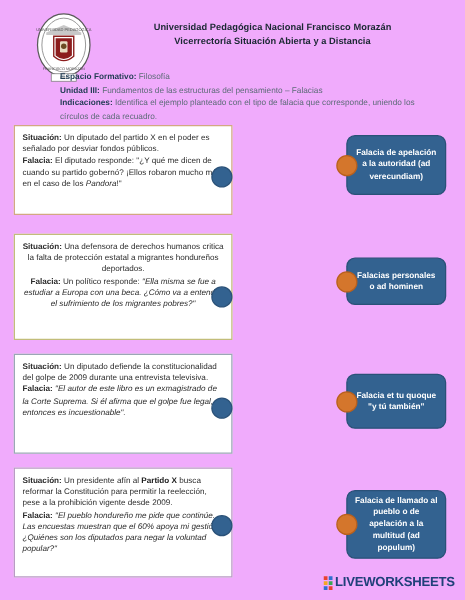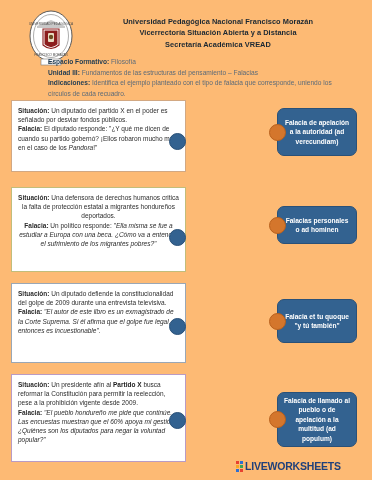--- a/index.html
+++ b/index.html
@@ -9,21 +9,21 @@
     height: 480px;
     background: #ffffff;
     font-family: "Liberation Sans", sans-serif;
     overflow: hidden;
   }
 
   #sheet {
     position: relative;
     width: 372px;
     height: 480px;
-    background: #fdba74;
+    background: #f0abfc;
   }
 
   
   .logo {
     position: absolute;
     left: 27px;
     top: 9px;
     width: 48px;
     height: 58px;
   }
@@ -110,21 +110,21 @@
     width: 17px;
     height: 17px;
     border-radius: 50%;
     background: #d4762c;
     border: 1px solid #b9601c;
   }
 
   
   .footer {
     position: absolute;
-    left: 236px;
+    left: 259px;
     top: 460px;
     display: flex;
     align-items: center;
     gap: 2px;
   }
   .lw-grid {
     display: grid;
     grid-template-columns: 3px 3px;
     grid-template-rows: 3px 3px 3px;
     gap: 1px;
@@ -154,21 +154,20 @@
       <circle cx="24" cy="28" r="2.2" fill="#6b4b22"></circle>
       <text x="24" y="47" font-size="3" fill="#4a4a4a" text-anchor="middle" font-family="Liberation Sans, sans-serif">FRANCISCO MORAZAN</text>
       <rect x="14" y="50" width="20" height="6" fill="#ffffff" stroke="#7a7a7a" stroke-width="0.6"></rect>
       <text x="24" y="54.5" font-size="2.8" fill="#555" text-anchor="middle" font-family="Liberation Sans, sans-serif">1956</text>
     </svg>
   </div>
 
   <div class="header-title">
     <div>Universidad Pedagógica Nacional Francisco Morazán</div>
     <div>Vicerrectoría Situación Abierta y a Distancia</div>
-    <div>Secretaría Académica VREAD</div>
   </div>
 
   <div class="header-meta">
     <div>
       <b>Espacio Formativo:</b><span> Filosofía</span>
     </div>
     <div>
       <b>Unidad III:</b><span>  Fundamentos de las estructuras del pensamiento – Falacias</span>
     </div>
     <div>

